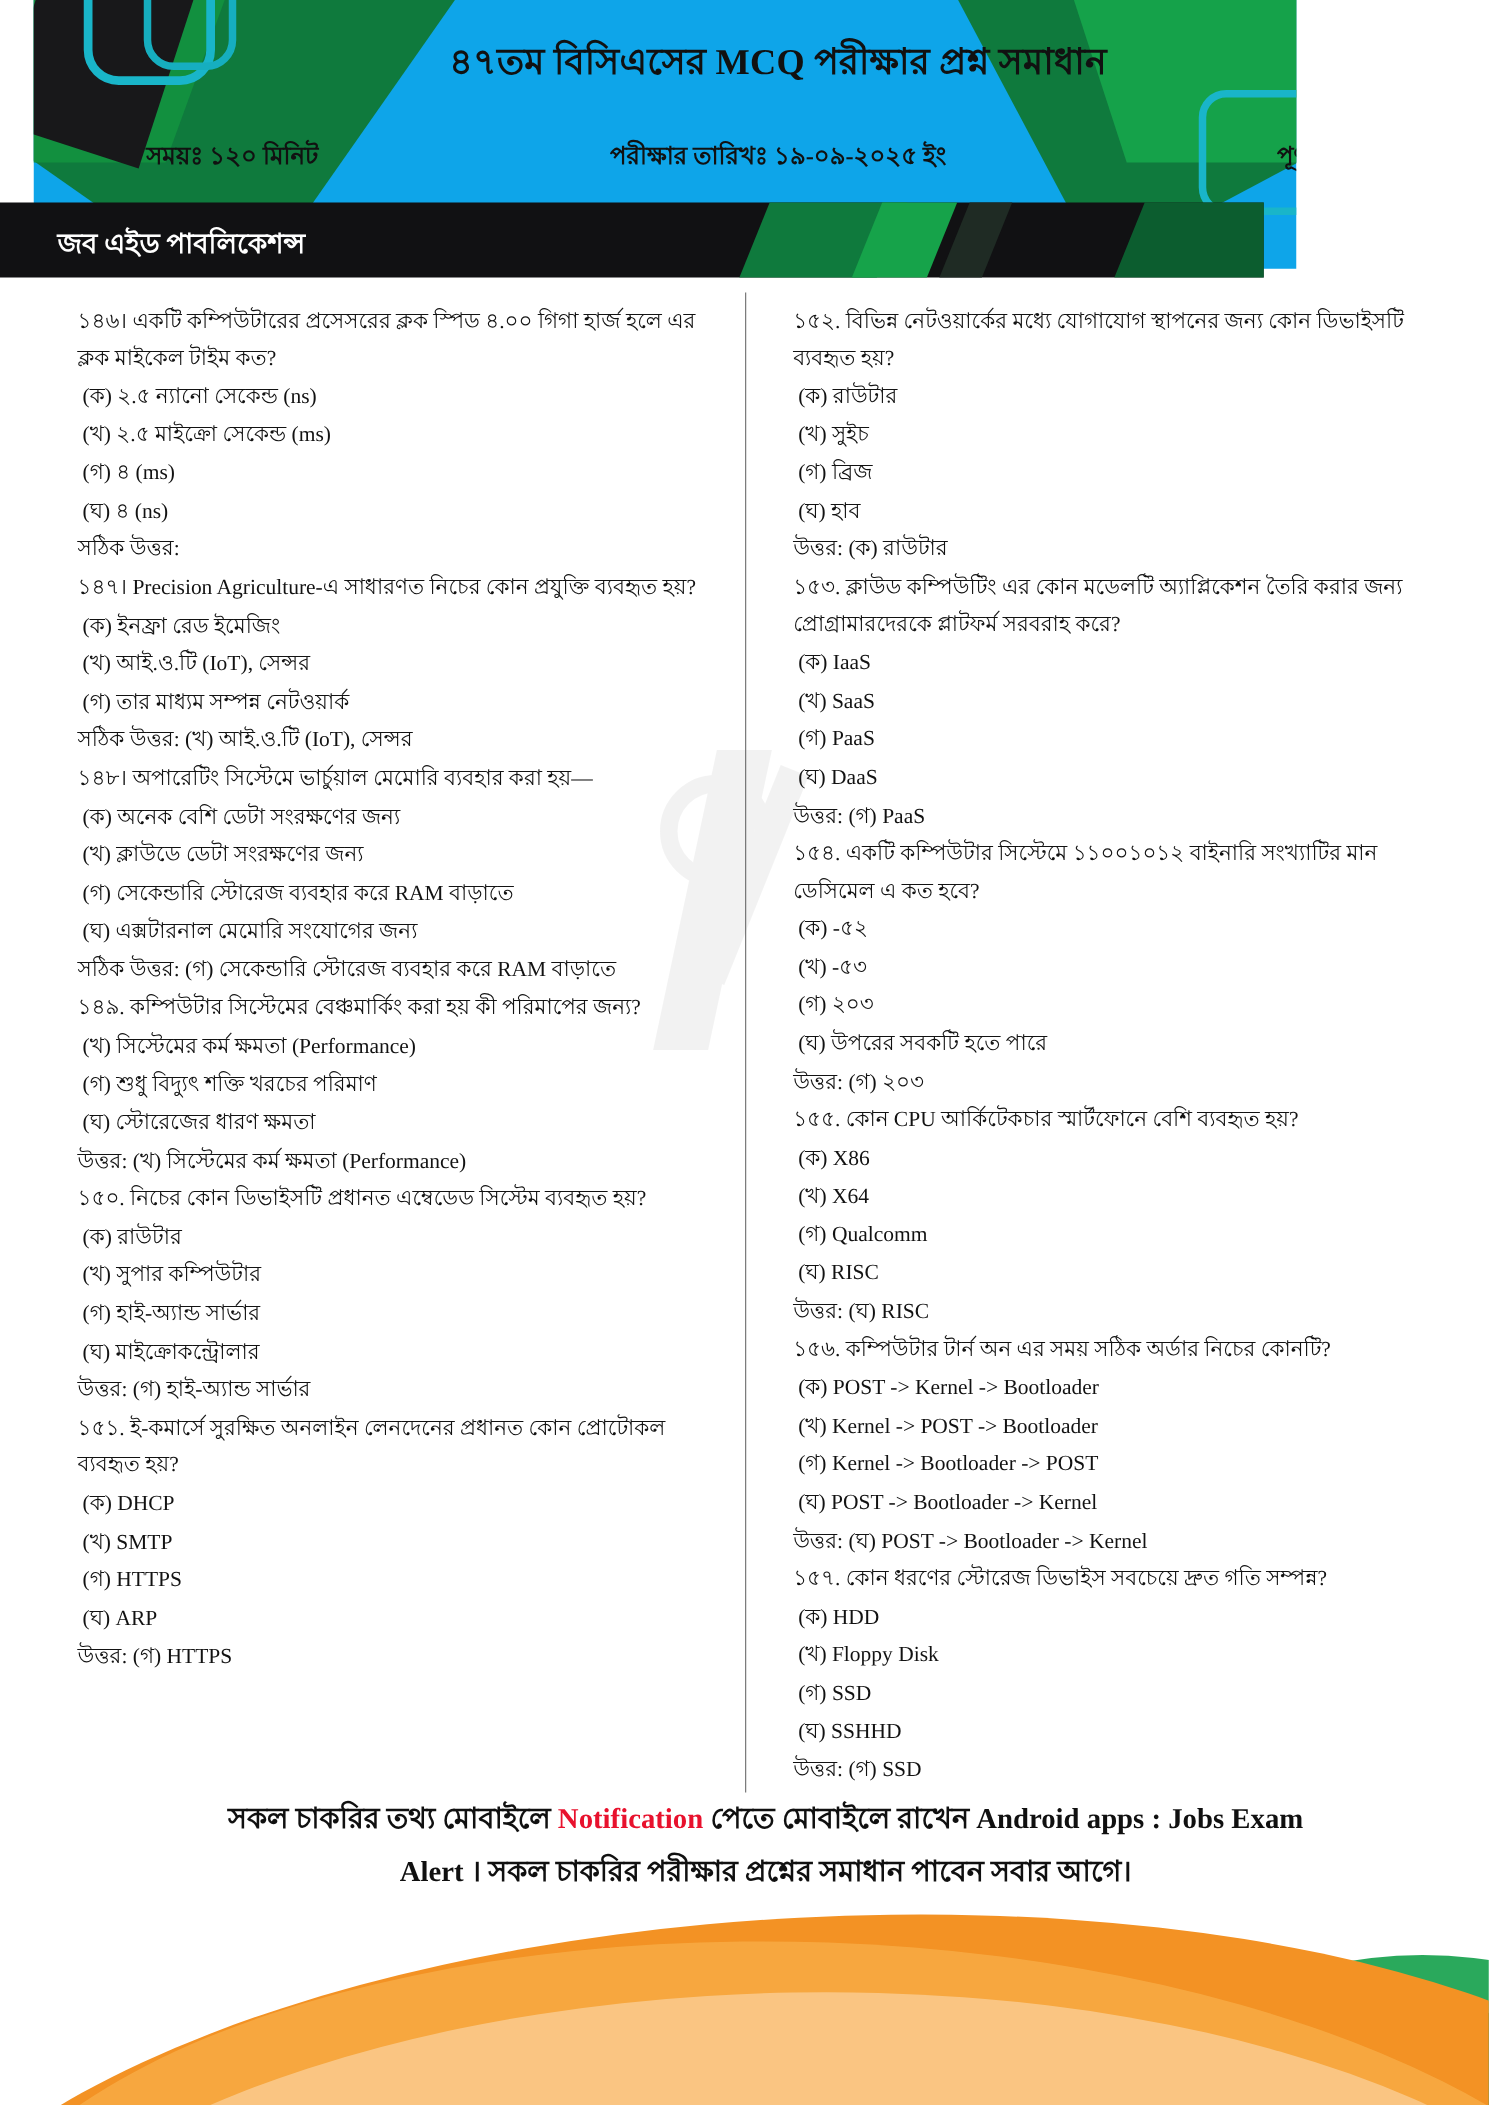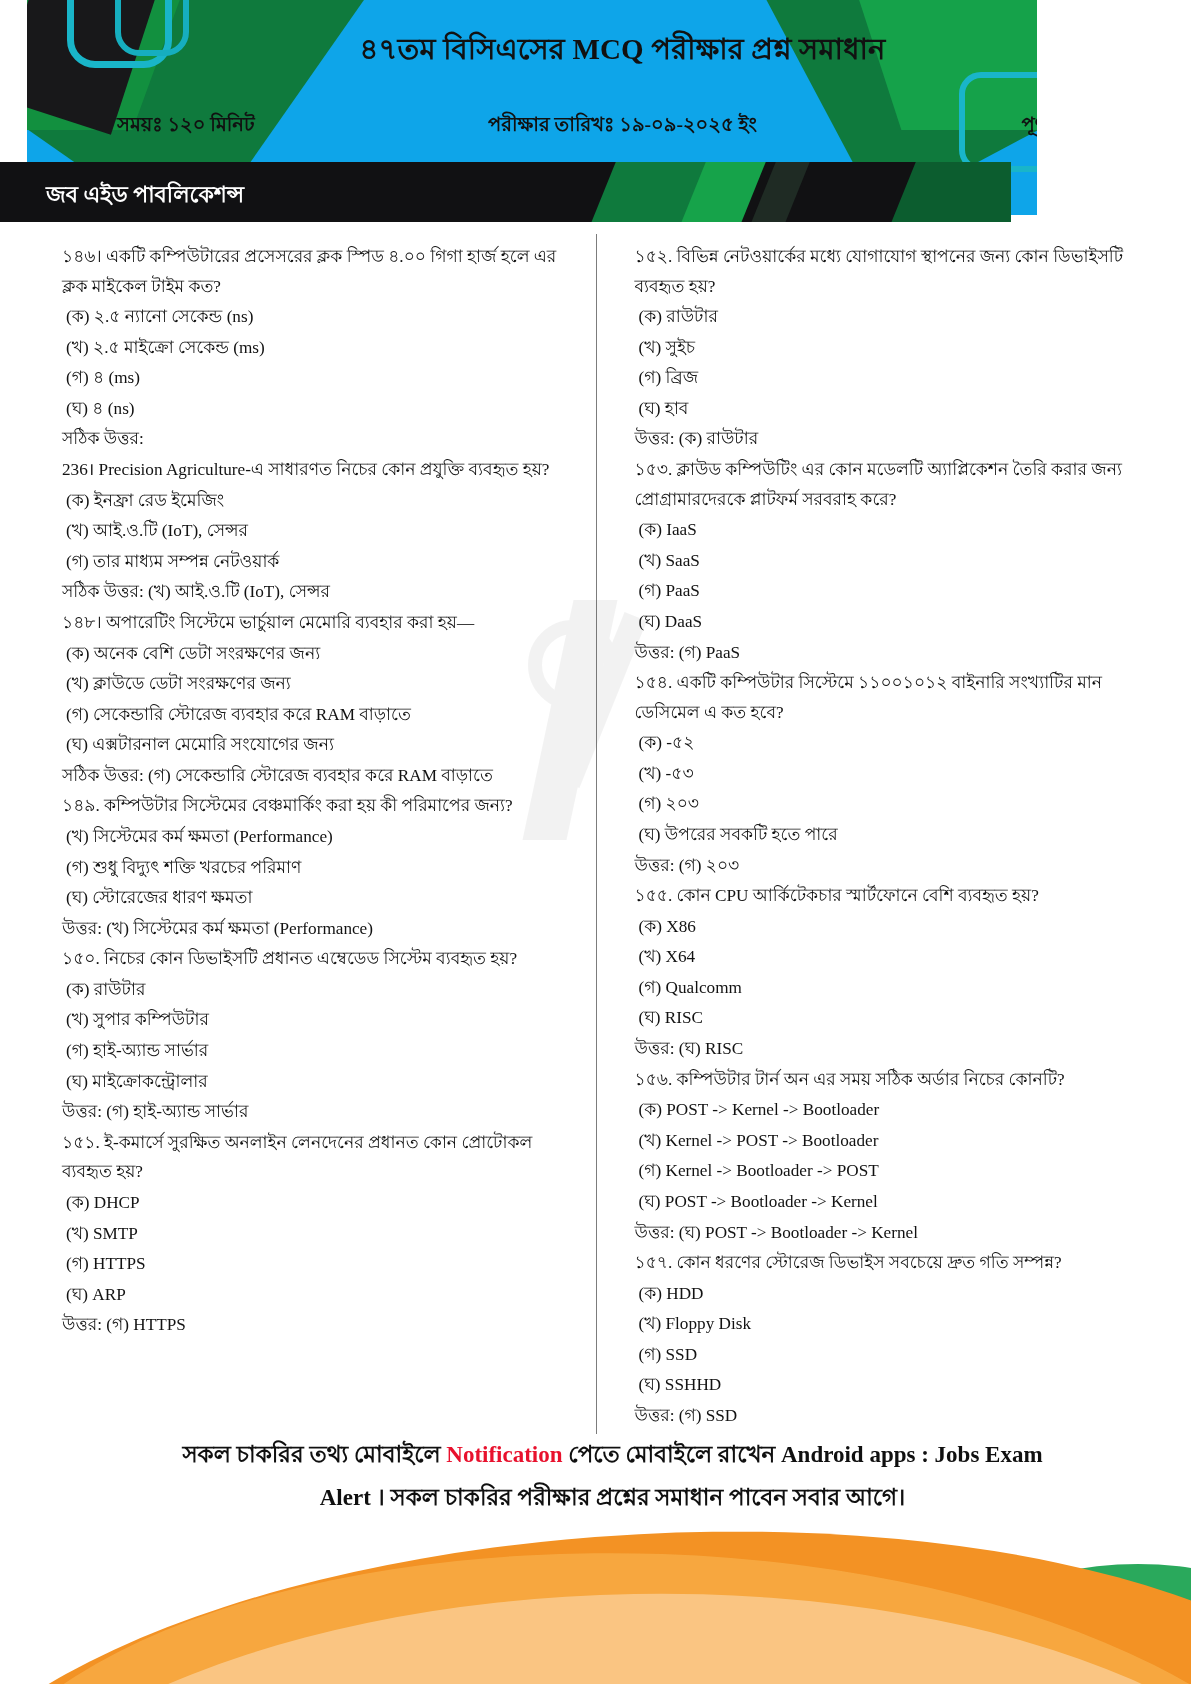--- a/index.html
+++ b/index.html
@@ -282,21 +282,21 @@
   <div class="col left" id="col-left">
       <div class="blk">
         <div class="q">১৪৬। একটি কম্পিউটারের প্রসেসরের ক্লক স্পিড ৪.০০ গিগা হার্জ হলে এর ক্লক মাইকেল টাইম কত?</div>
         <div class="opt">(ক) ২.৫ ন্যানো সেকেন্ড (ns)</div>
         <div class="opt">(খ) ২.৫ মাইক্রো সেকেন্ড (ms)</div>
         <div class="opt">(গ) ৪ (ms)</div>
         <div class="opt">(ঘ) ৪ (ns)</div>
         <div class="ans">সঠিক উত্তর:</div>
       </div>
       <div class="blk">
-        <div class="q">236। Precision Agriculture-এ সাধারণত নিচের কোন প্রযুক্তি ব্যবহৃত হয়?</div>
+        <div class="q">১৪৭। Precision Agriculture-এ সাধারণত নিচের কোন প্রযুক্তি ব্যবহৃত হয়?</div>
         <div class="opt">(ক) ইনফ্রা রেড ইমেজিং</div>
         <div class="opt">(খ) আই.ও.টি (IoT), সেন্সর</div>
         <div class="opt">(গ) তার মাধ্যম সম্পন্ন নেটওয়ার্ক</div>
         <div class="ans">সঠিক উত্তর: (খ) আই.ও.টি (IoT), সেন্সর</div>
       </div>
       <div class="blk">
         <div class="q">১৪৮। অপারেটিং সিস্টেমে ভার্চুয়াল মেমোরি ব্যবহার করা হয়—</div>
         <div class="opt">(ক) অনেক বেশি ডেটা সংরক্ষণের জন্য</div>
         <div class="opt">(খ) ক্লাউডে ডেটা সংরক্ষণের জন্য</div>
         <div class="opt">(গ) সেকেন্ডারি স্টোরেজ ব্যবহার করে RAM বাড়াতে</div>

